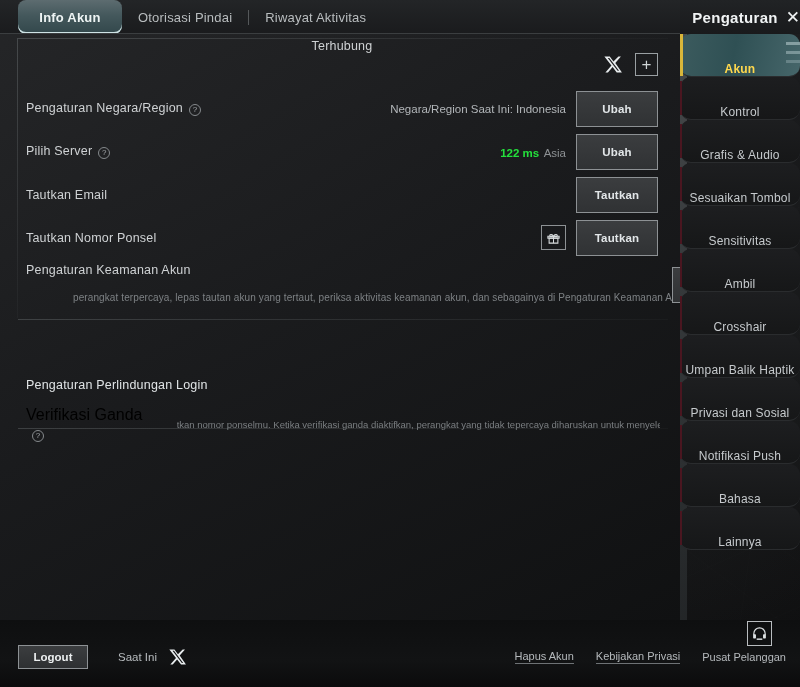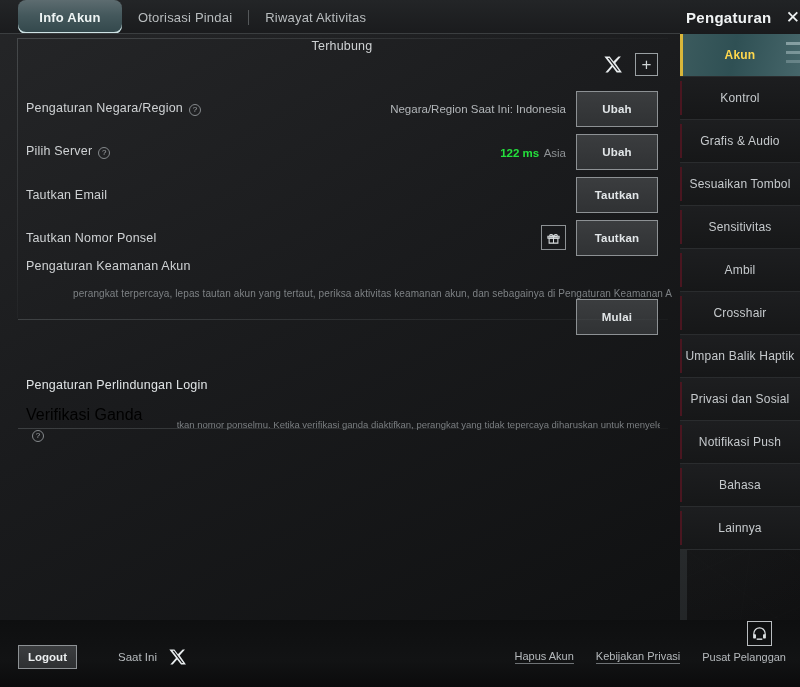--- a/index.html
+++ b/index.html
@@ -117,21 +117,21 @@
     font-size: 9.5px; color: #7b7f82; margin-left: 24px; white-space: nowrap;
     overflow: hidden; text-overflow: clip; max-width: 520px;
   }
 
   
   .bottombar {
     position: absolute; left: 0; top: 620px; width: 800px; height: 67px;
     background: linear-gradient(180deg,#0e0f10 0%,#121314 60%,#0b0b0c 100%);
   }
   .logout-btn {
-    position: absolute; left: 18px; top: 645px; width: 59px; height: 24px;
+    position: absolute; left: 18px; top: 645px; width: 70px; height: 24px;
     display: flex; align-items: center; justify-content: center;
     border: 1px solid #8d9194; background: linear-gradient(180deg,#3b3d3f,#2e3032);
     color: #eceff0; font-size: 11.5px; font-weight: bold;
   }
   .saatini {
     position: absolute; left: 118px; top: 645px; height: 24px;
     display: flex; align-items: center; gap: 8px;
     color: #b7bbbe; font-size: 11.5px;
   }
   .links {
@@ -140,33 +140,34 @@
   .link { font-size: 11px; color: #b6babd; border-bottom: 1px solid #6e7275; padding-bottom: 1px; }
   .link.nounder { border-bottom: none; }
   .support-icon {
     position: absolute; right: 28px; top: 621px; width: 25px; height: 25px;
     border: 1px solid #b9bdc0; display: flex; align-items: center; justify-content: center;
   }
 
   
   .sidehead {
     position: absolute; left: 680px; top: 0; width: 120px; height: 34px;
-    display: flex; align-items: center; justify-content: space-between; gap: 8px;
+    display: flex; align-items: center; justify-content: flex-end; gap: 8px;
     padding-left: 6px;
     background: linear-gradient(180deg,#212325 0%,#191a1c 100%);
   }
   .sidehead .title { color: #f0f3f4; font-size: 15px; font-weight: bold; letter-spacing: .3px; }
   .sidehead .close { color: #eef1f2; font-size: 17px; line-height: 1; }
 
   .sidemenu { position: absolute; left: 680px; top: 34px; width: 120px; height: 586px; }
   .sideitem {
-    position: relative; height: 43px; display: flex; align-items: center; justify-content: center;
+    position: relative; height: 43px; display: flex; align-items: flex-end; justify-content: center;
     font-size: 12px; color: #c6cacd; letter-spacing: .2px; white-space: nowrap;
     background: linear-gradient(180deg,#1d1e20 0%,#161718 100%);
     border-bottom: 1px solid #2a2c2e;
+    border-radius: 11px;
   }
   .sideitem::before {
     content: ""; position: absolute; left: 0; top: 4px; bottom: 4px; width: 2px;
     background: #4a1620;
   }
   .sideitem.active {
     color: #ffd84d; font-weight: bold;
     background: linear-gradient(100deg,#3c5b5e 0%,#2f5054 45%,#46666a 100%);
   }
   .sideitem.active::before { background: #d9b63a; width: 3px; top: 0; bottom: 0; }
@@ -272,21 +273,21 @@
                 <path d="M5 13h14v8H5z"></path>
                 <path d="M12 10v11"></path>
               <path d="M12 10c-1.5-3-6-3.5-6-1s3 1 6 1z"></path>
                 <path d="M12 10c1.5-3 6-3.5 6-1s-3 1-6 1z"></path>
             </svg>
           </span>
           <span class="btn">Tautkan</span>
         </div>
       </div>
 
-      <div class="row" style="height:44px; align-items:flex-start;flex-direction:column;">
+      <div class="row" style="height:44px; align-items:flex-end;">
         <div class="labelblock">
           <span class="label">Pengaturan Keamanan Akun</span>
           <span class="sub">perangkat terpercaya, lepas tautan akun yang tertaut, periksa aktivitas keamanan akun, dan sebagainya di Pengaturan Keamanan A</span>
         </div>
         <div class="right">
           <span class="btn">Mulai</span>
         </div>
       </div>
 
     </div>

